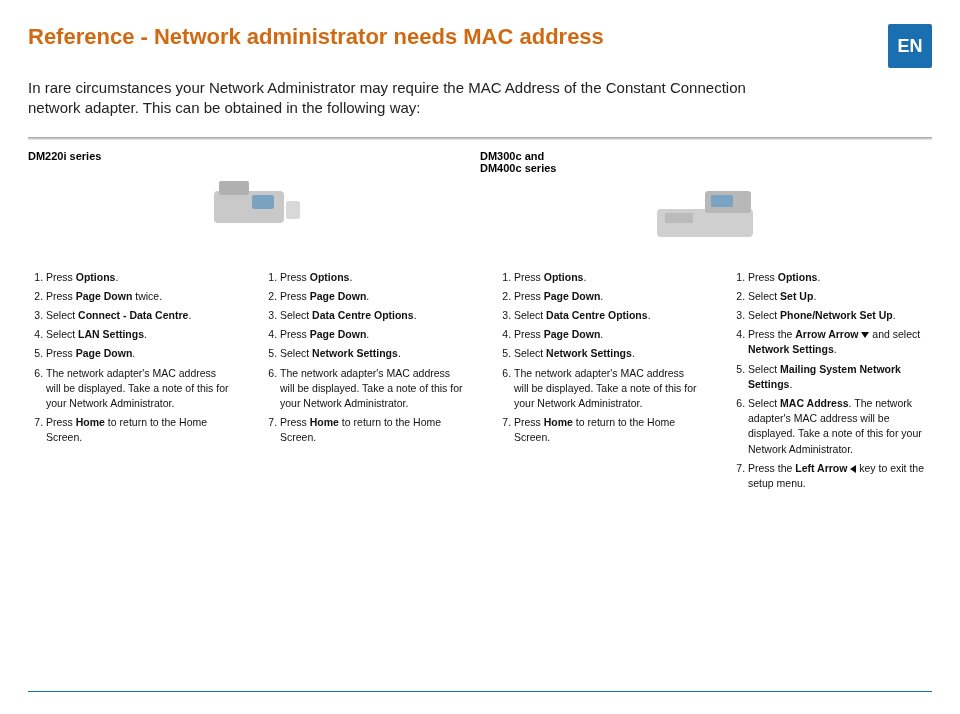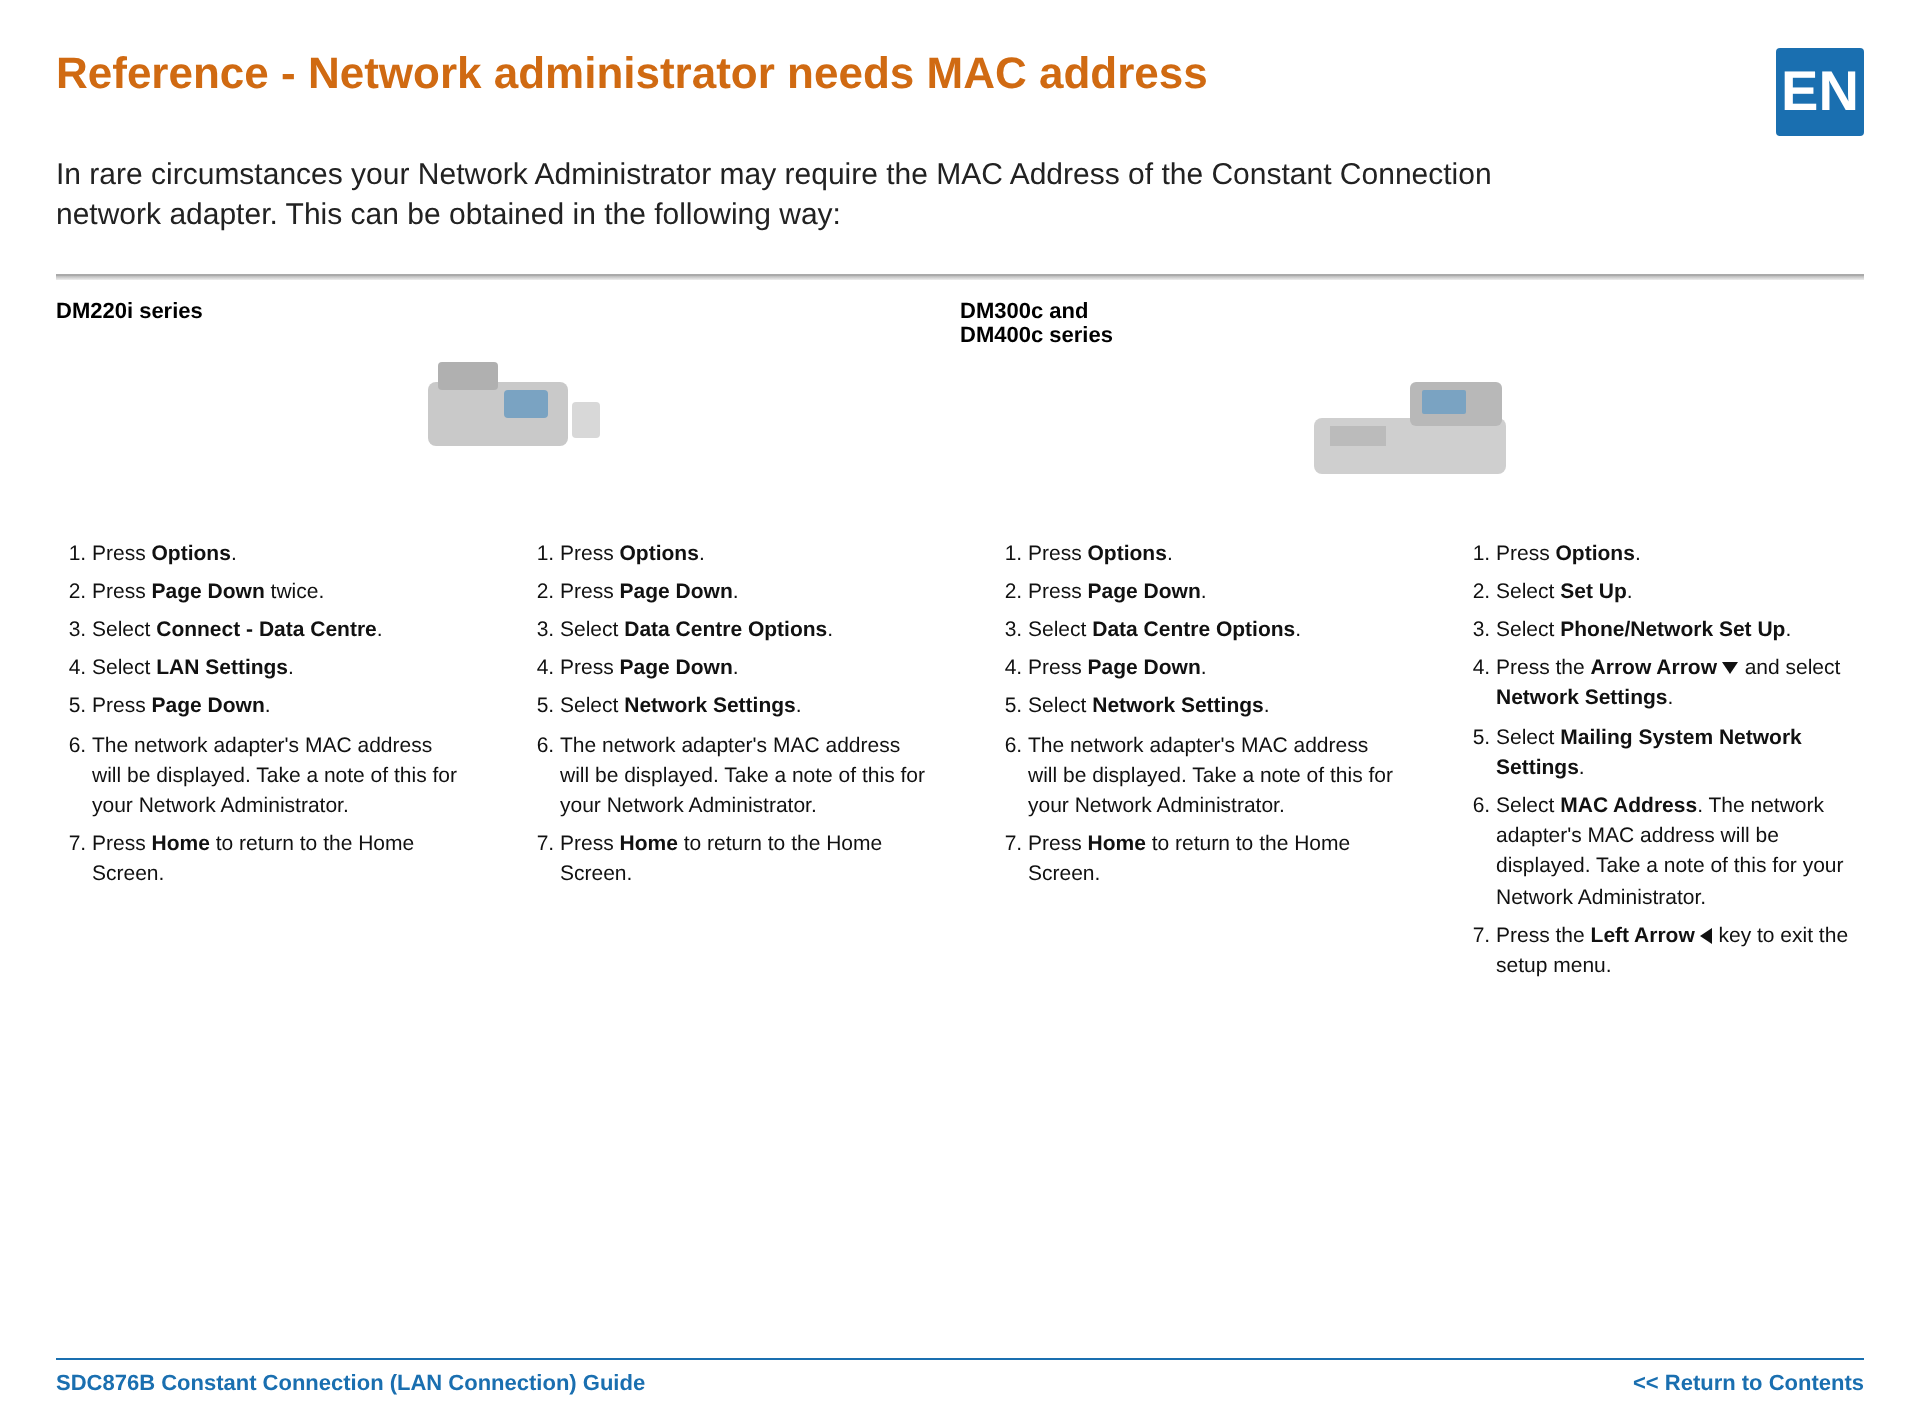--- a/index.html
+++ b/index.html
@@ -1,19 +1,19 @@
 <!DOCTYPE html>
 <html><head>
 <meta charset="utf-8">
 <style>
   html,body{margin:0;padding:0;font-family:Arial,Helvetica,sans-serif;color:#333;background:#fff}
   .page{width:960px;height:714px;position:relative;box-sizing:border-box;padding:24px 28px 18px 28px}
   .header-row{display:flex;justify-content:space-between;align-items:flex-start}
   h1.title{margin:0;font-size:22px;font-weight:bold;color:#d06a12}
-  .lang-badge{width:44px;height:44px;background:#1a6fb0;color:#fff;font-size:28px;font-weight:bold;display:flex;align-items:center;justify-content:center;border-radius:2px}
+  .lang-badge{width:44px;height:44px;background:#1a6fb0;color:#fff;font-size:18px;font-weight:bold;display:flex;align-items:center;justify-content:center;border-radius:2px}
   p.intro{margin:10px 40px 18px 0;font-size:15px;color:#222;line-height:1.35;max-width:720px}
   .divider{height:2px;background:linear-gradient(#bbb,#eee);margin:0 0 10px 0;border-top:1px solid #aaa}
   .models-row{display:flex;margin-bottom:24px}
   .model-col{flex:1;min-width:0}
   .model-label{font-size:11px;font-weight:bold;color:#000;white-space:pre-line;margin-bottom:6px}
   .model-img{height:66px;display:flex;align-items:center;justify-content:center}
   .model-img svg{max-height:66px}
   .steps-row{display:flex;gap:32px}
   .steps-col{flex:1;min-width:0}
   ol.steps{margin:0;padding-left:18px;font-size:10.5px;line-height:1.45;color:#111}
@@ -109,19 +109,15 @@
           <li>Press the <span class="b">Arrow Arrow</span> <span class="tri-down"></span> and select <span class="b">Network Settings</span>.</li>
           <li>Select <span class="b">Mailing System Network Settings</span>.</li>
           <li>Select <span class="b">MAC Address</span>. The network adapter's MAC address will be displayed. Take a note of this for your Network Administrator.</li>
           <li>Press the <span class="b">Left Arrow</span> <span class="tri-left"></span> key to exit the setup menu.</li>
         </ol>
     </div>
   </div>
 
   <div class="footer">
     <div class="foot-divider"></div>
-    <div class="foot-row">
-      <span class="foot-title">SDC876B Constant Connection (LAN Connection) Guide</span>
-      <span class="return-link">&lt;&lt; Return to Contents</span>
-    </div>
   </div>
 
 </div>
 
 </body></html>

